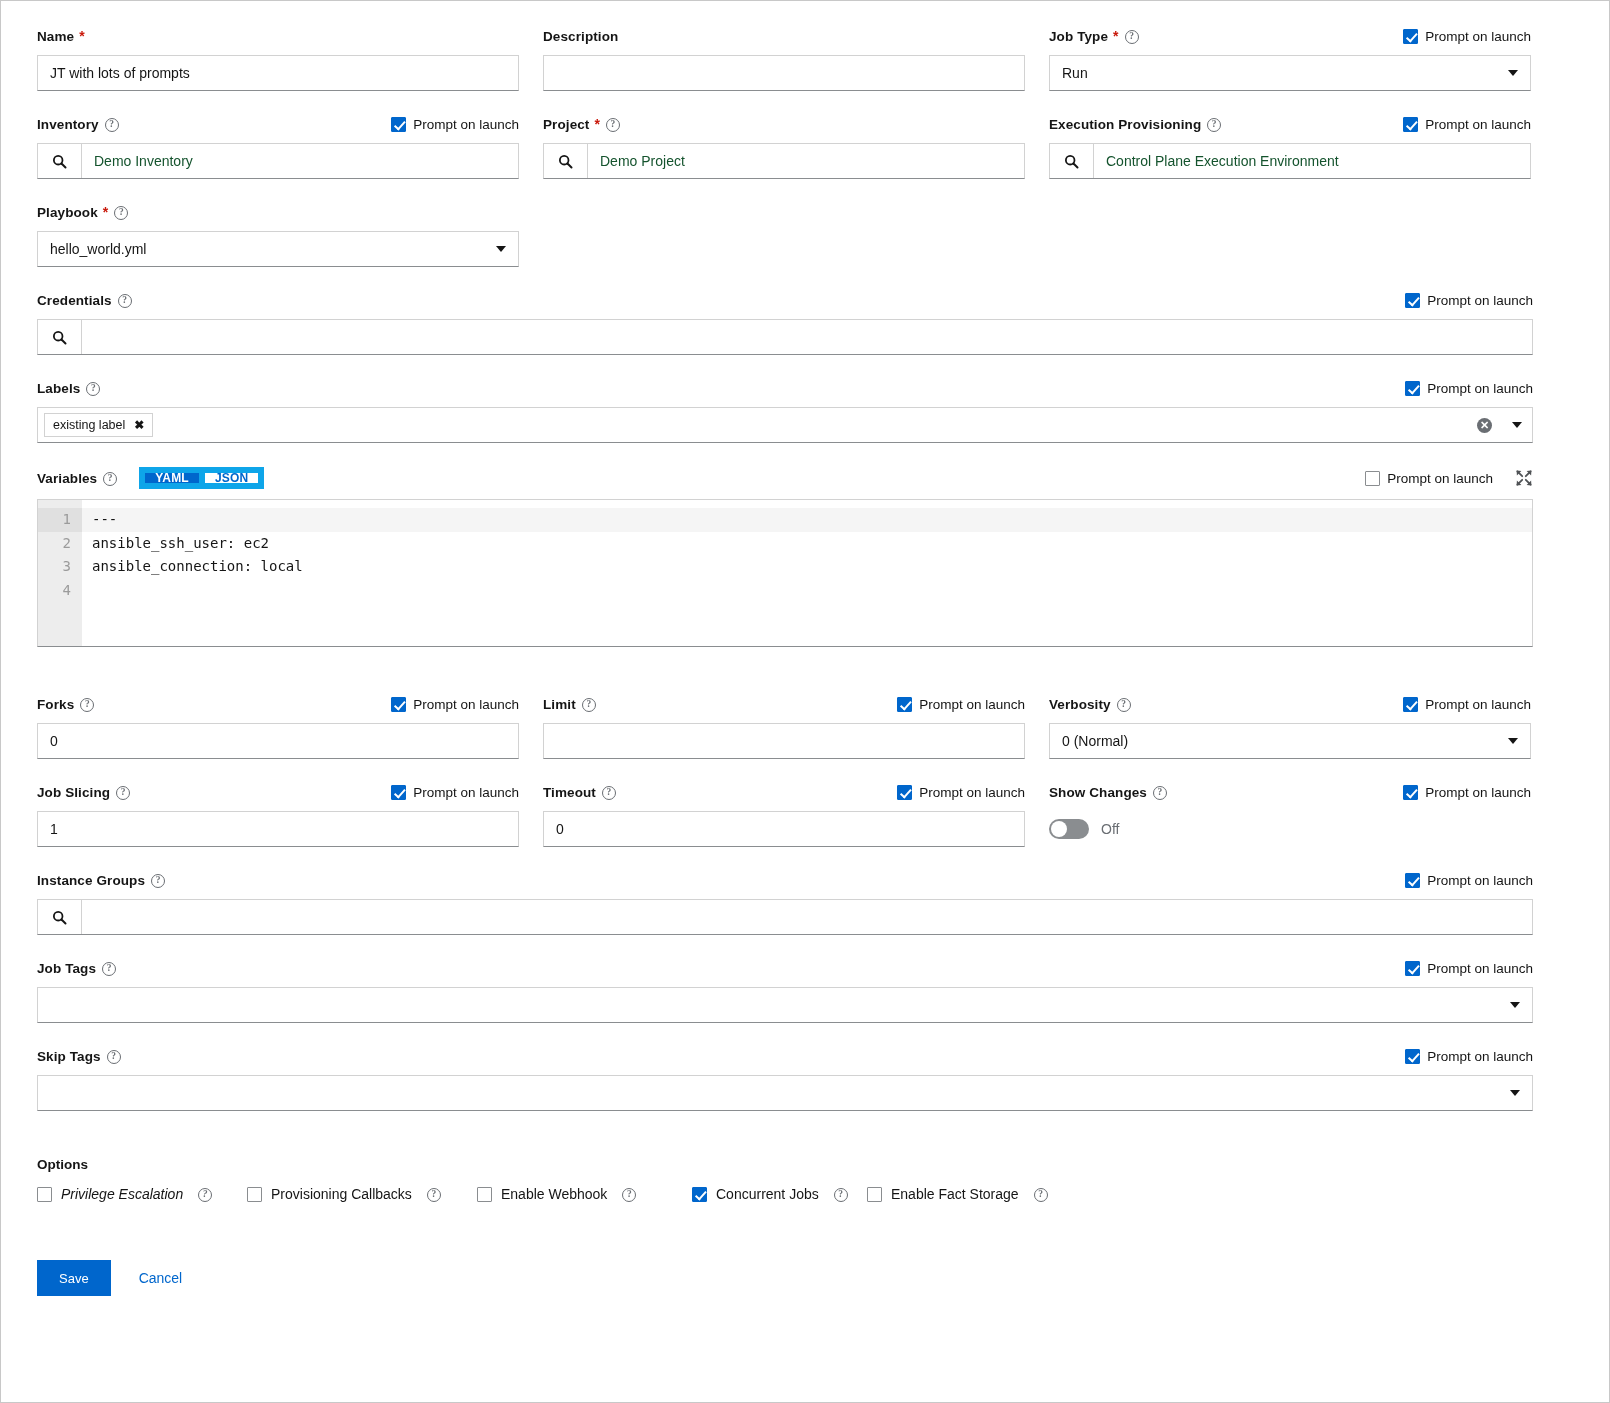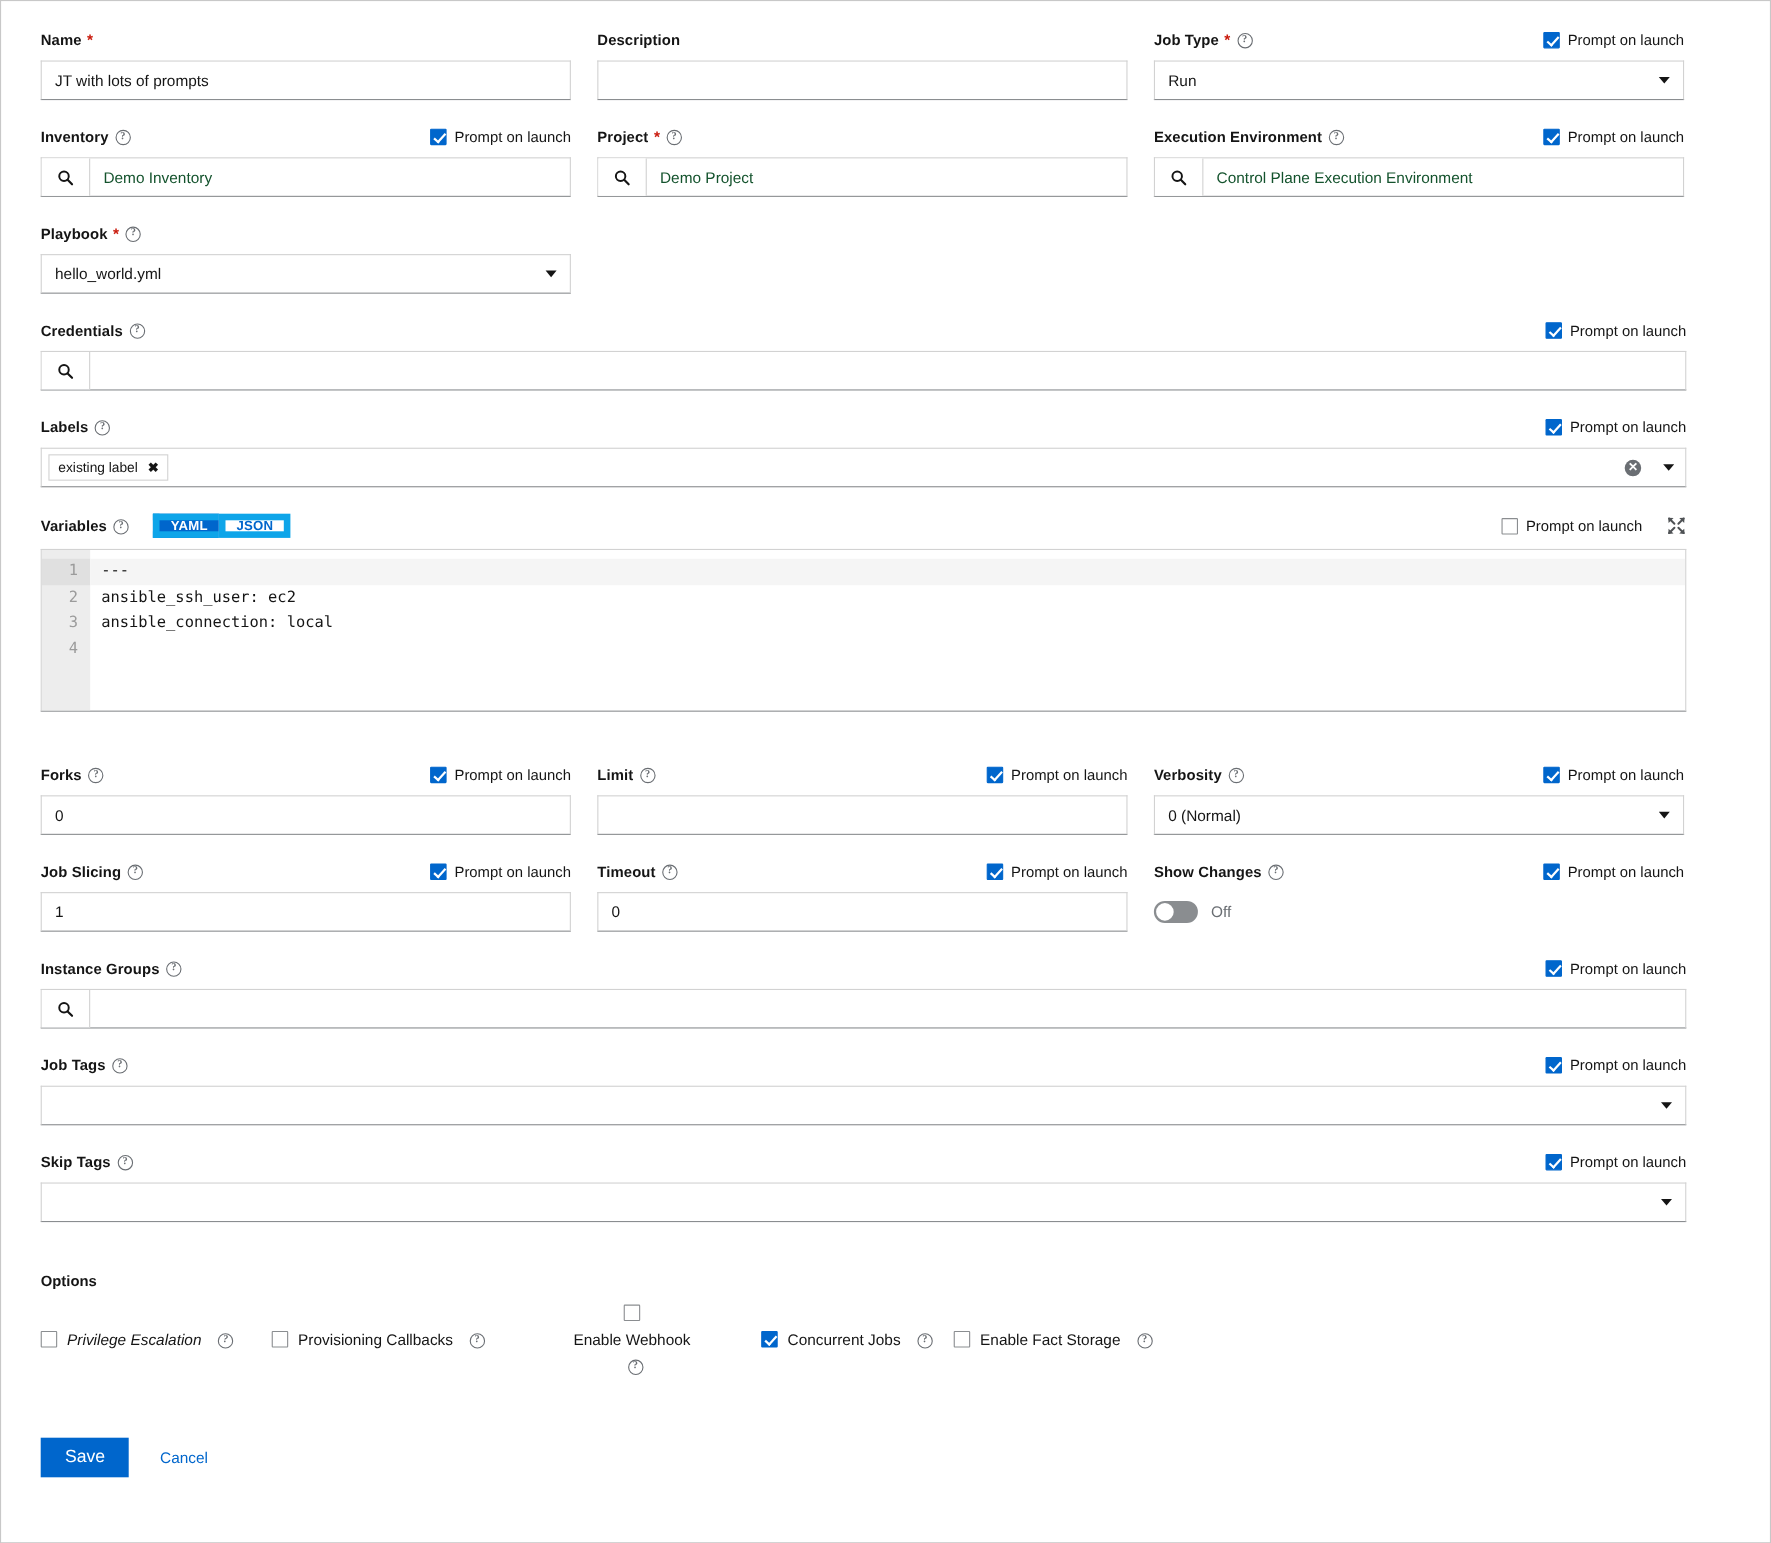--- a/index.html
+++ b/index.html
@@ -160,21 +160,21 @@
     font-size: 13.5px; font-weight: bold; color: #151515; margin-bottom: 14px;
   }
   .options-row { display: flex; align-items: center; }
   .opt { display: flex; align-items: center; gap: 9px; }
   .opt-text { font-size: 14px; color: #151515; white-space: nowrap; }
 
   
   .btnrow { display: flex; align-items: center; gap: 22px; }
   .btn-primary {
     background: #06c; color: #fff; border: none;
-    height: 36px; padding: 0 22px; font-size: 16px;
+    height: 36px; padding: 0 22px; font-size: 13px;
     font-family: "Liberation Sans", sans-serif; cursor: pointer;
   }
   .btn-link {
     background: none; border: none; color: #06c; font-size: 14px;
     font-family: "Liberation Sans", sans-serif; cursor: pointer; padding: 0 6px;
   }
 
   .blk { margin-bottom: 22px; }
   svg { display: block; }
 </style>
@@ -252,21 +252,21 @@
                 <circle cx="6.6" cy="6.6" r="4.6" fill="none" stroke="#151515" stroke-width="1.9"></circle>
                 <line x1="10.1" y1="10.1" x2="14.4" y2="14.4" stroke="#151515" stroke-width="2.1" stroke-linecap="round"></line>
               </svg>
         </span>
         <span class="searchval">Demo Project</span>
       </div>
     </div>
 
     <div class="col">
       <div class="lblrow">
-        <span class="lbl">Execution Environment</span>
+        <span class="lbl">Execution Provisioning</span>
         <span class="help">?</span>
         <span class="pol">
           <span class="cb checked"></span>
           <span class="pol-text">Prompt on launch</span>
         </span>
       </div>
       <div class="input input-search">
         <span class="searchbtn">
           <svg width="15" height="15" viewBox="0 0 16 16">
                 <circle cx="6.6" cy="6.6" r="4.6" fill="none" stroke="#151515" stroke-width="1.9"></circle>
@@ -522,21 +522,21 @@
       <span class="opt" style="width:210px;font-style:italic;">
         <span class="cb"></span>
         <span class="opt-text">Privilege Escalation</span>
         <span class="help">?</span>
       </span>
       <span class="opt" style="width:230px;">
         <span class="cb"></span>
         <span class="opt-text">Provisioning Callbacks</span>
         <span class="help">?</span>
       </span>
-      <span class="opt" style="width:195px;flex-direction:column;">
+      <span class="opt" style="width:195px;">
         <span class="cb"></span>
         <span class="opt-text">Enable Webhook</span>
         <span class="help">?</span>
       </span>
       <span class="opt" style="width:195px;padding-left:20px;">
         <span class="cb checked"></span>
         <span class="opt-text">Concurrent Jobs</span>
         <span class="help">?</span>
       </span>
       <span class="opt">

